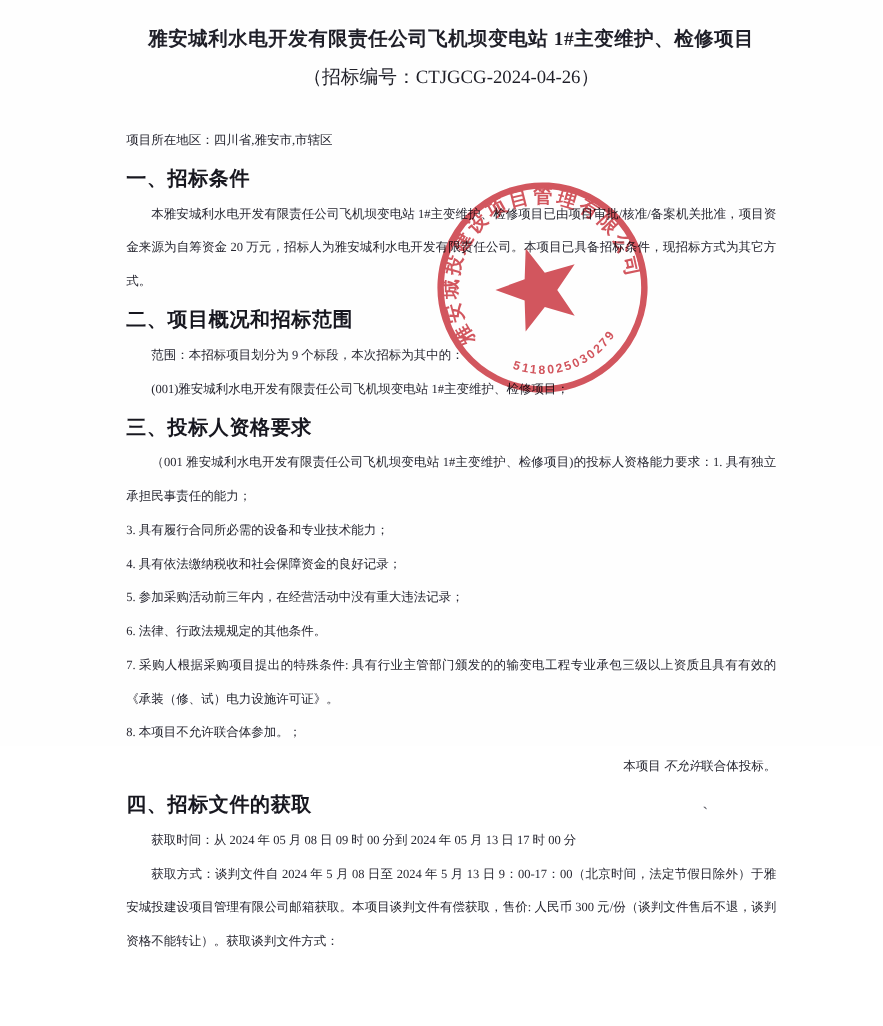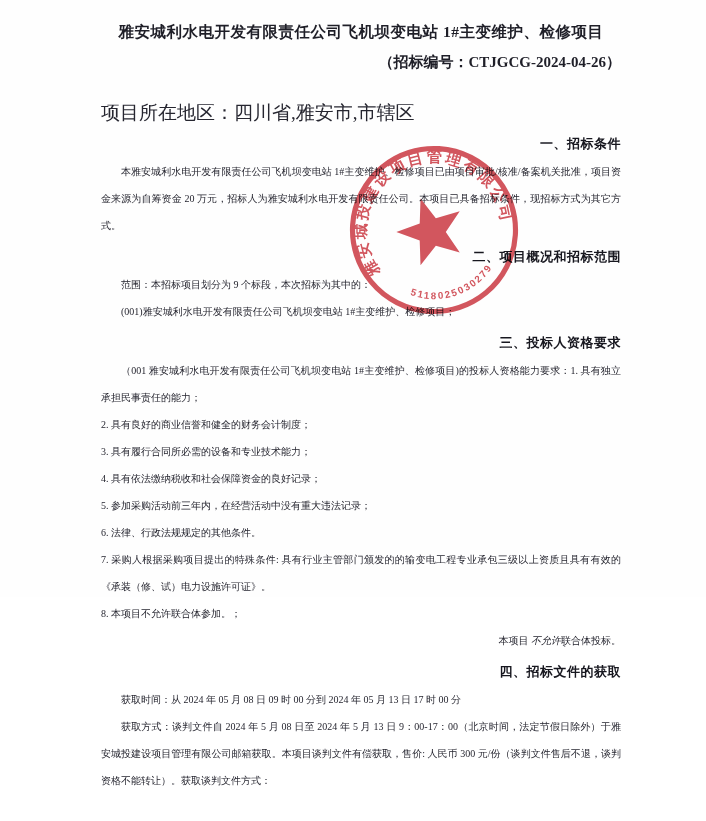--- a/index.html
+++ b/index.html
@@ -9,29 +9,29 @@
     color:#262630; position:relative; overflow:hidden;
   }
   .page { position:relative; width:706px; height:597px; background:#fefefe; }
   .content { padding:16px 85px 0 101px; position:relative; z-index:1; }
 
   .doc-title {
     font-size:15.5px; font-weight:bold; text-align:center;
     margin:0; line-height:31px; letter-spacing:.5px; color:#1f1f28;
   }
   .doc-subtitle {
-    font-size:15px; font-weight:bold; text-align:right;
+    font-size:15px; font-weight:normal; text-align:center;
     margin:0; line-height:31px; color:#1f1f28;
   }
-  .plain-line { margin:21px 0 0; font-size:19px; line-height:27px;font-family:Liberation Serif, serif; }
+  .plain-line { margin:21px 0 0; font-size:10px; line-height:27px;font-family:Liberation Serif, serif; }
 
   h3.sec {
-    font-family:Liberation Sans, sans-serif;
-    font-size:13px; font-weight:bold; color:#17171f;
-    margin:4px 0 0; line-height:28px; letter-spacing:.5px;text-align:right;
+    font-family:Liberation Mono, monospace;
+    font-size:16px; font-weight:bold; color:#17171f;
+    margin:4px 0 0; line-height:28px; letter-spacing:.5px;
   }
   p.body { margin:0; font-size:10px; line-height:27px; }
   .indent { text-indent:2em; }
   .just { text-align:justify; }
   .hang { padding-left:2em;text-align:right; }
   .em-italic { font-style:italic; }
 
   
   .stamp {
     position:absolute; left:336px; top:132px;
@@ -56,21 +56,20 @@
 
     <h3 class="sec">一、招标条件</h3>
     <p class="body indent just">本雅安城利水电开发有限责任公司飞机坝变电站 1#主变维护、检修项目已由项目审批/核准/备案机关批准，项目资金来源为自筹资金 20 万元，招标人为雅安城利水电开发有限责任公司。本项目已具备招标条件，现招标方式为其它方式。</p>
 
     <h3 class="sec">二、项目概况和招标范围</h3>
     <p class="body indent">范围：本招标项目划分为 9 个标段，本次招标为其中的：</p>
     <p class="body indent">(001)雅安城利水电开发有限责任公司飞机坝变电站 1#主变维护、检修项目；</p>
 
     <h3 class="sec">三、投标人资格要求</h3>
     <p class="body indent just">（001 雅安城利水电开发有限责任公司飞机坝变电站 1#主变维护、检修项目)的投标人资格能力要求：1. 具有独立承担民事责任的能力；</p>
-    <p class="body just">2. 具有良好的商业信誉和健全的财务会计制度；</p>
     <p class="body just">3. 具有履行合同所必需的设备和专业技术能力；</p>
     <p class="body just">4. 具有依法缴纳税收和社会保障资金的良好记录；</p>
     <p class="body just">5. 参加采购活动前三年内，在经营活动中没有重大违法记录；</p>
     <p class="body just">6. 法律、行政法规规定的其他条件。</p>
     <p class="body just">7. 采购人根据采购项目提出的特殊条件: 具有行业主管部门颁发的的输变电工程专业承包三级以上资质且具有有效的《承装（修、试）电力设施许可证》。</p>
     <p class="body just">8. 本项目不允许联合体参加。；</p>
     <p class="body hang"><span>本项目 </span><span class="em-italic">不允许</span><span>联合体投标。</span></p>
 
     <h3 class="sec">四、招标文件的获取</h3>
     <p class="body indent">获取时间：从 2024 年 05 月 08 日  09 时 00 分到 2024 年 05 月 13 日  17 时 00 分</p>

